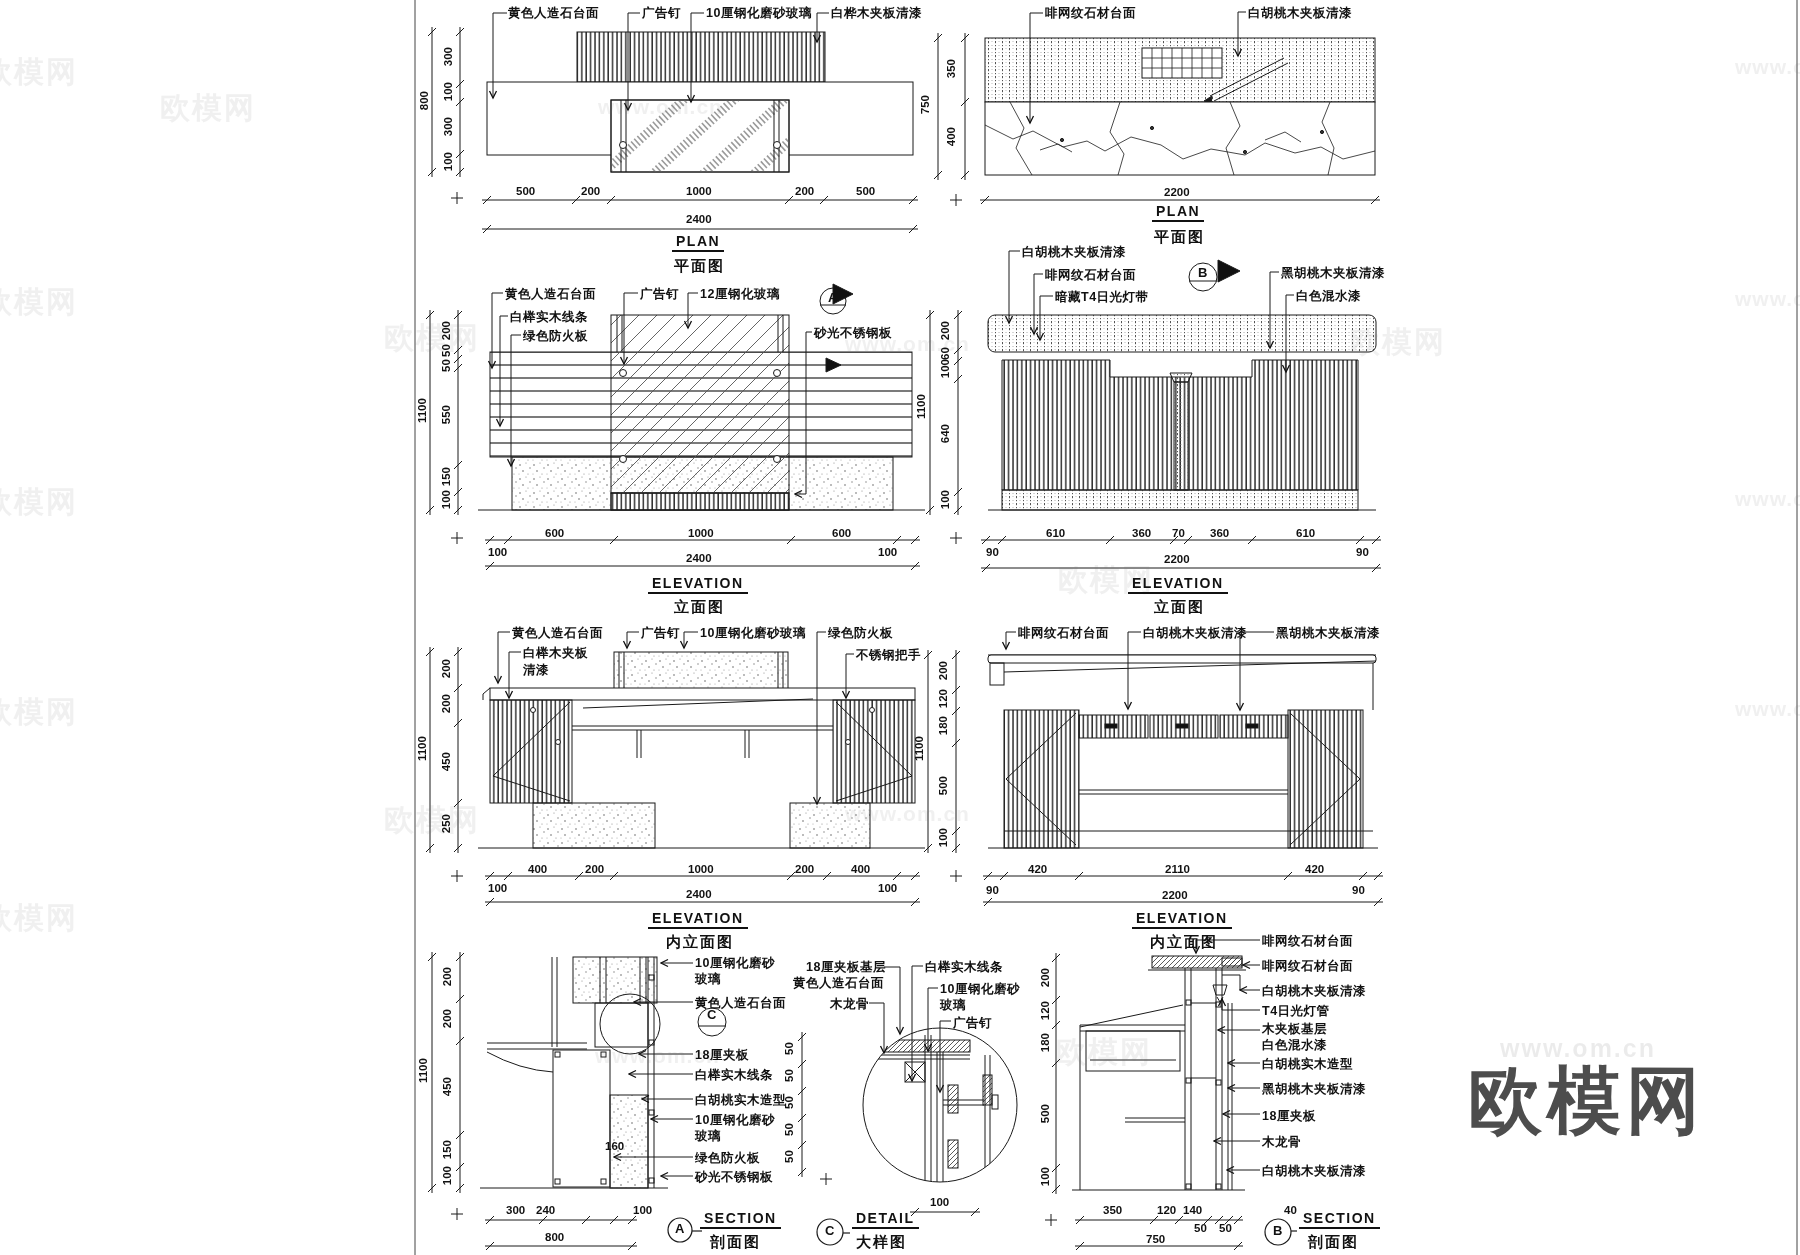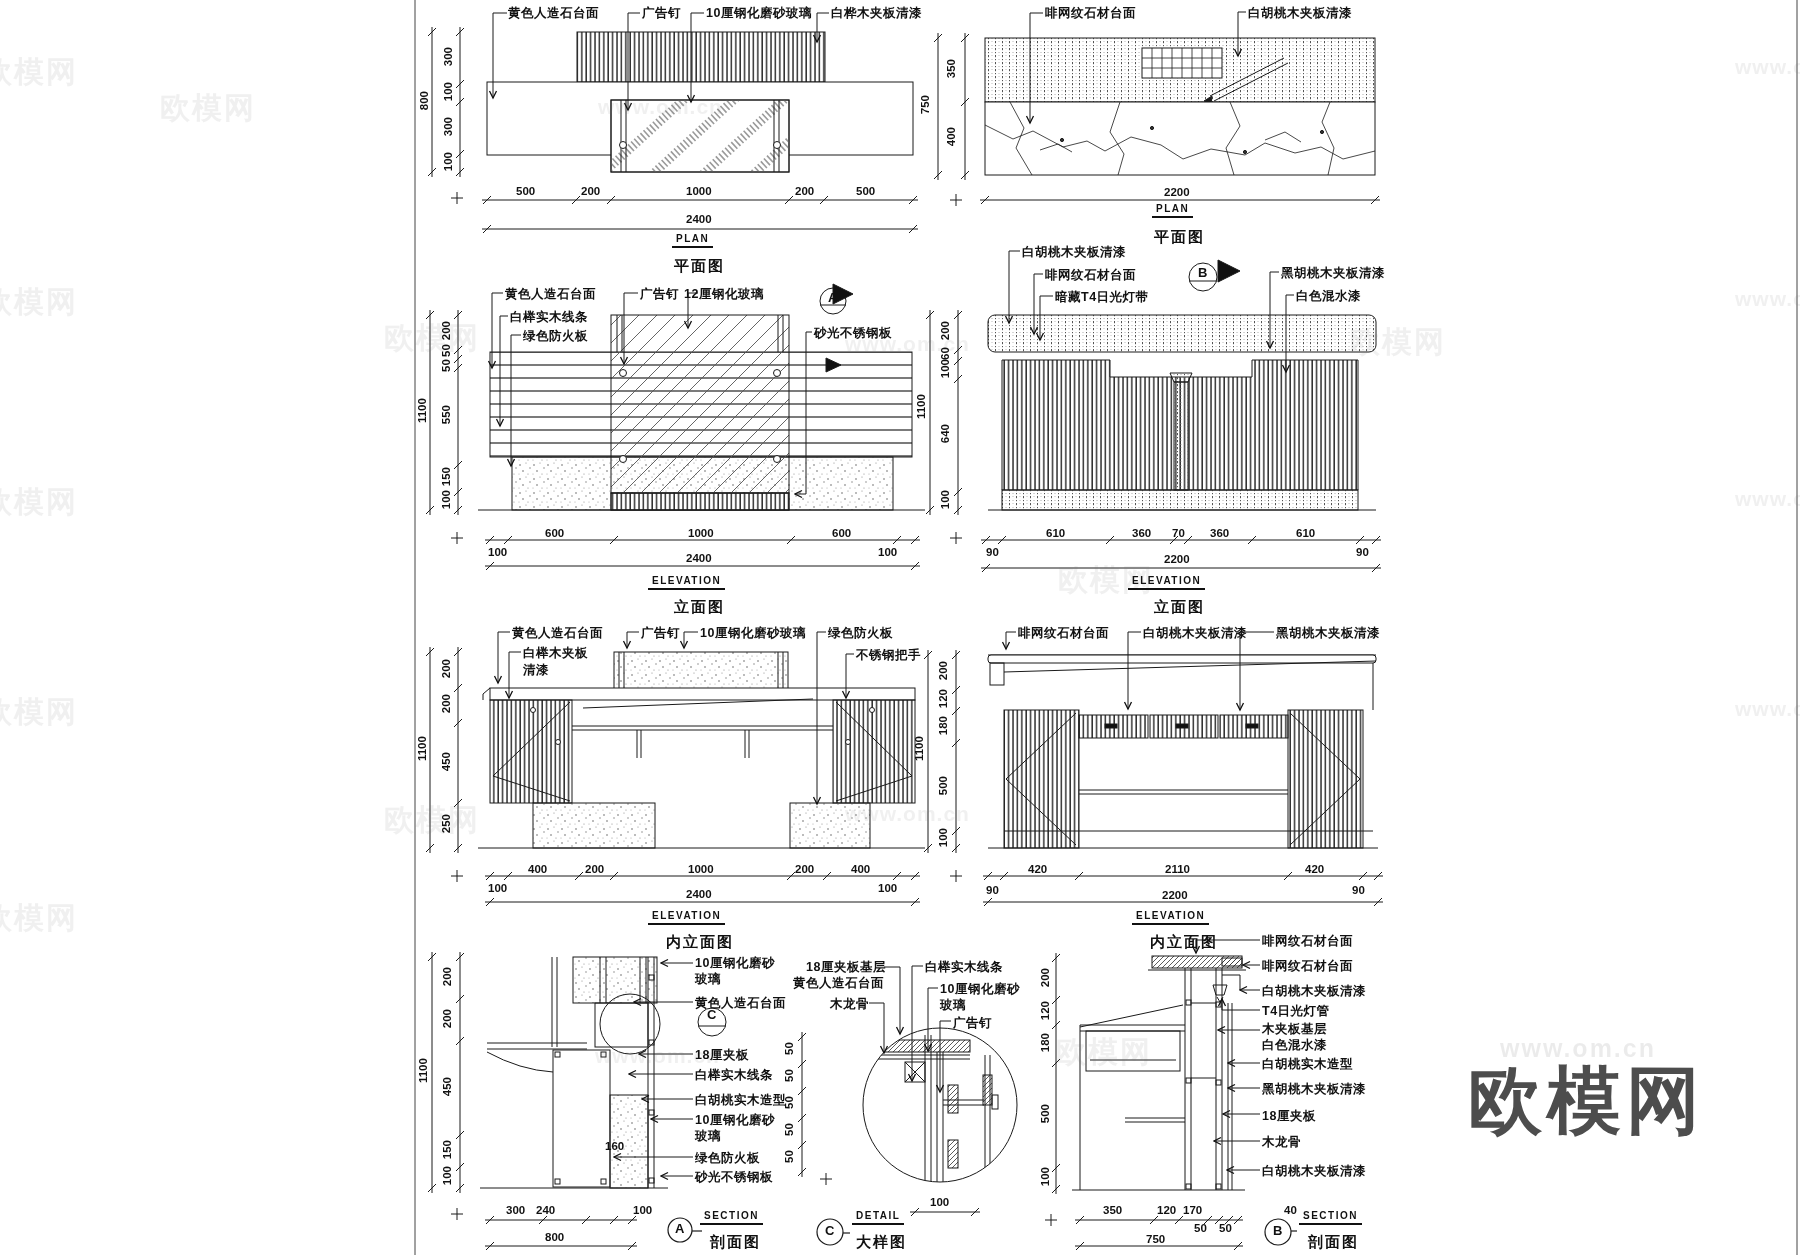--- a/index.html
+++ b/index.html
@@ -3,21 +3,21 @@
 <meta charset="utf-8">
 <style>
   html,body{margin:0;padding:0;background:#fff;}
   #sheet{position:relative;width:1800px;height:1255px;background:#fff;overflow:hidden;
          font-family:"Liberation Sans","DejaVu Sans",sans-serif;}
   svg{position:absolute;left:0;top:0;}
   .t{position:absolute;white-space:nowrap;color:#111;line-height:1.15;}
   .lbl{font-size:12.5px;font-weight:bold;letter-spacing:.5px;}
   .dim{font-size:11.5px;font-weight:bold;}
   .dimv{font-size:11.5px;font-weight:bold;width:44px;text-align:center;transform:rotate(-90deg);}
-  .ten{font-size:10px;font-weight:bold;letter-spacing:1.5px;border-bottom:2.5px solid #111;padding:0 4px 1px;}
+  .ten{font-size:14px;font-weight:bold;letter-spacing:1.5px;border-bottom:2.5px solid #111;padding:0 4px 1px;}
   .tcn{font-size:15px;font-weight:bold;letter-spacing:2px;}
   .mk{font-size:13px;font-weight:bold;}
   .wm{position:absolute;font-weight:bold;color:rgba(110,110,110,.10);}
   .wmb{font-size:30px;letter-spacing:2px;}
   .wms{font-size:21px;letter-spacing:1px;}
   .logo{position:absolute;font-size:74px;font-weight:bold;color:#4d4d4d;letter-spacing:5px;}
   .logosite{position:absolute;font-size:25px;font-weight:bold;color:rgba(0,0,0,.08);letter-spacing:2px;}
 </style>
 </head>
 <body>
@@ -560,21 +560,21 @@
 <span class="t dimv" style="left:930px;top:130px">400</span>
 <span class="t dimv" style="left:904px;top:98px">750</span>
 <span class="t dim" style="left:1164px;top:186px">2200</span>
 <span class="t ten" style="left:1152px;top:203px">PLAN</span>
 <span class="t tcn" style="left:1154px;top:228px">平面图</span>
 
 <span class="t lbl" style="left:505px;top:287px">黄色人造石台面</span>
 <span class="t lbl" style="left:510px;top:310px">白榉实木线条</span>
 <span class="t lbl" style="left:523px;top:329px">绿色防火板</span>
 <span class="t lbl" style="left:640px;top:287px">广告钉</span>
-<span class="t lbl" style="left:684px;top:287px">12厘钢化玻璃</span>
+<span class="t lbl" style="left:700px;top:287px">12厘钢化玻璃</span>
 <span class="t lbl" style="left:814px;top:326px">砂光不锈钢板</span>
 <span class="t mk" style="left:828px;top:291px">A</span>
 <span class="t dimv" style="left:425px;top:324px">200</span>
 <span class="t dimv" style="left:425px;top:344px">50</span>
 <span class="t dimv" style="left:425px;top:359px">50</span>
 <span class="t dimv" style="left:425px;top:408px">550</span>
 <span class="t dimv" style="left:425px;top:470px">150</span>
 <span class="t dimv" style="left:425px;top:493px">100</span>
 <span class="t dimv" style="left:401px;top:404px">1100</span>
 <span class="t dim" style="left:545px;top:527px">600</span>
@@ -693,21 +693,21 @@
 <span class="t ten" style="left:852px;top:1210px">DETAIL</span>
 <span class="t tcn" style="left:856px;top:1233px">大样图</span>
 
 <span class="t dimv" style="left:1024px;top:971px">200</span>
 <span class="t dimv" style="left:1024px;top:1004px">120</span>
 <span class="t dimv" style="left:1024px;top:1036px">180</span>
 <span class="t dimv" style="left:1024px;top:1107px">500</span>
 <span class="t dimv" style="left:1024px;top:1170px">100</span>
 <span class="t dim" style="left:1103px;top:1204px">350</span>
 <span class="t dim" style="left:1157px;top:1204px">120</span>
-<span class="t dim" style="left:1183px;top:1204px">170</span>
+<span class="t dim" style="left:1183px;top:1204px">140</span>
 <span class="t dim" style="left:1284px;top:1204px">40</span>
 <span class="t dim" style="left:1194px;top:1222px">50</span>
 <span class="t dim" style="left:1219px;top:1222px">50</span>
 <span class="t dim" style="left:1146px;top:1233px">750</span>
 <span class="t lbl" style="left:1262px;top:934px">啡网纹石材台面</span>
 <span class="t lbl" style="left:1262px;top:959px">啡网纹石材台面</span>
 <span class="t lbl" style="left:1262px;top:984px">白胡桃木夹板清漆</span>
 <span class="t lbl" style="left:1262px;top:1004px">T4日光灯管</span>
 <span class="t lbl" style="left:1262px;top:1022px">木夹板基层</span>
 <span class="t lbl" style="left:1262px;top:1038px">白色混水漆</span>

